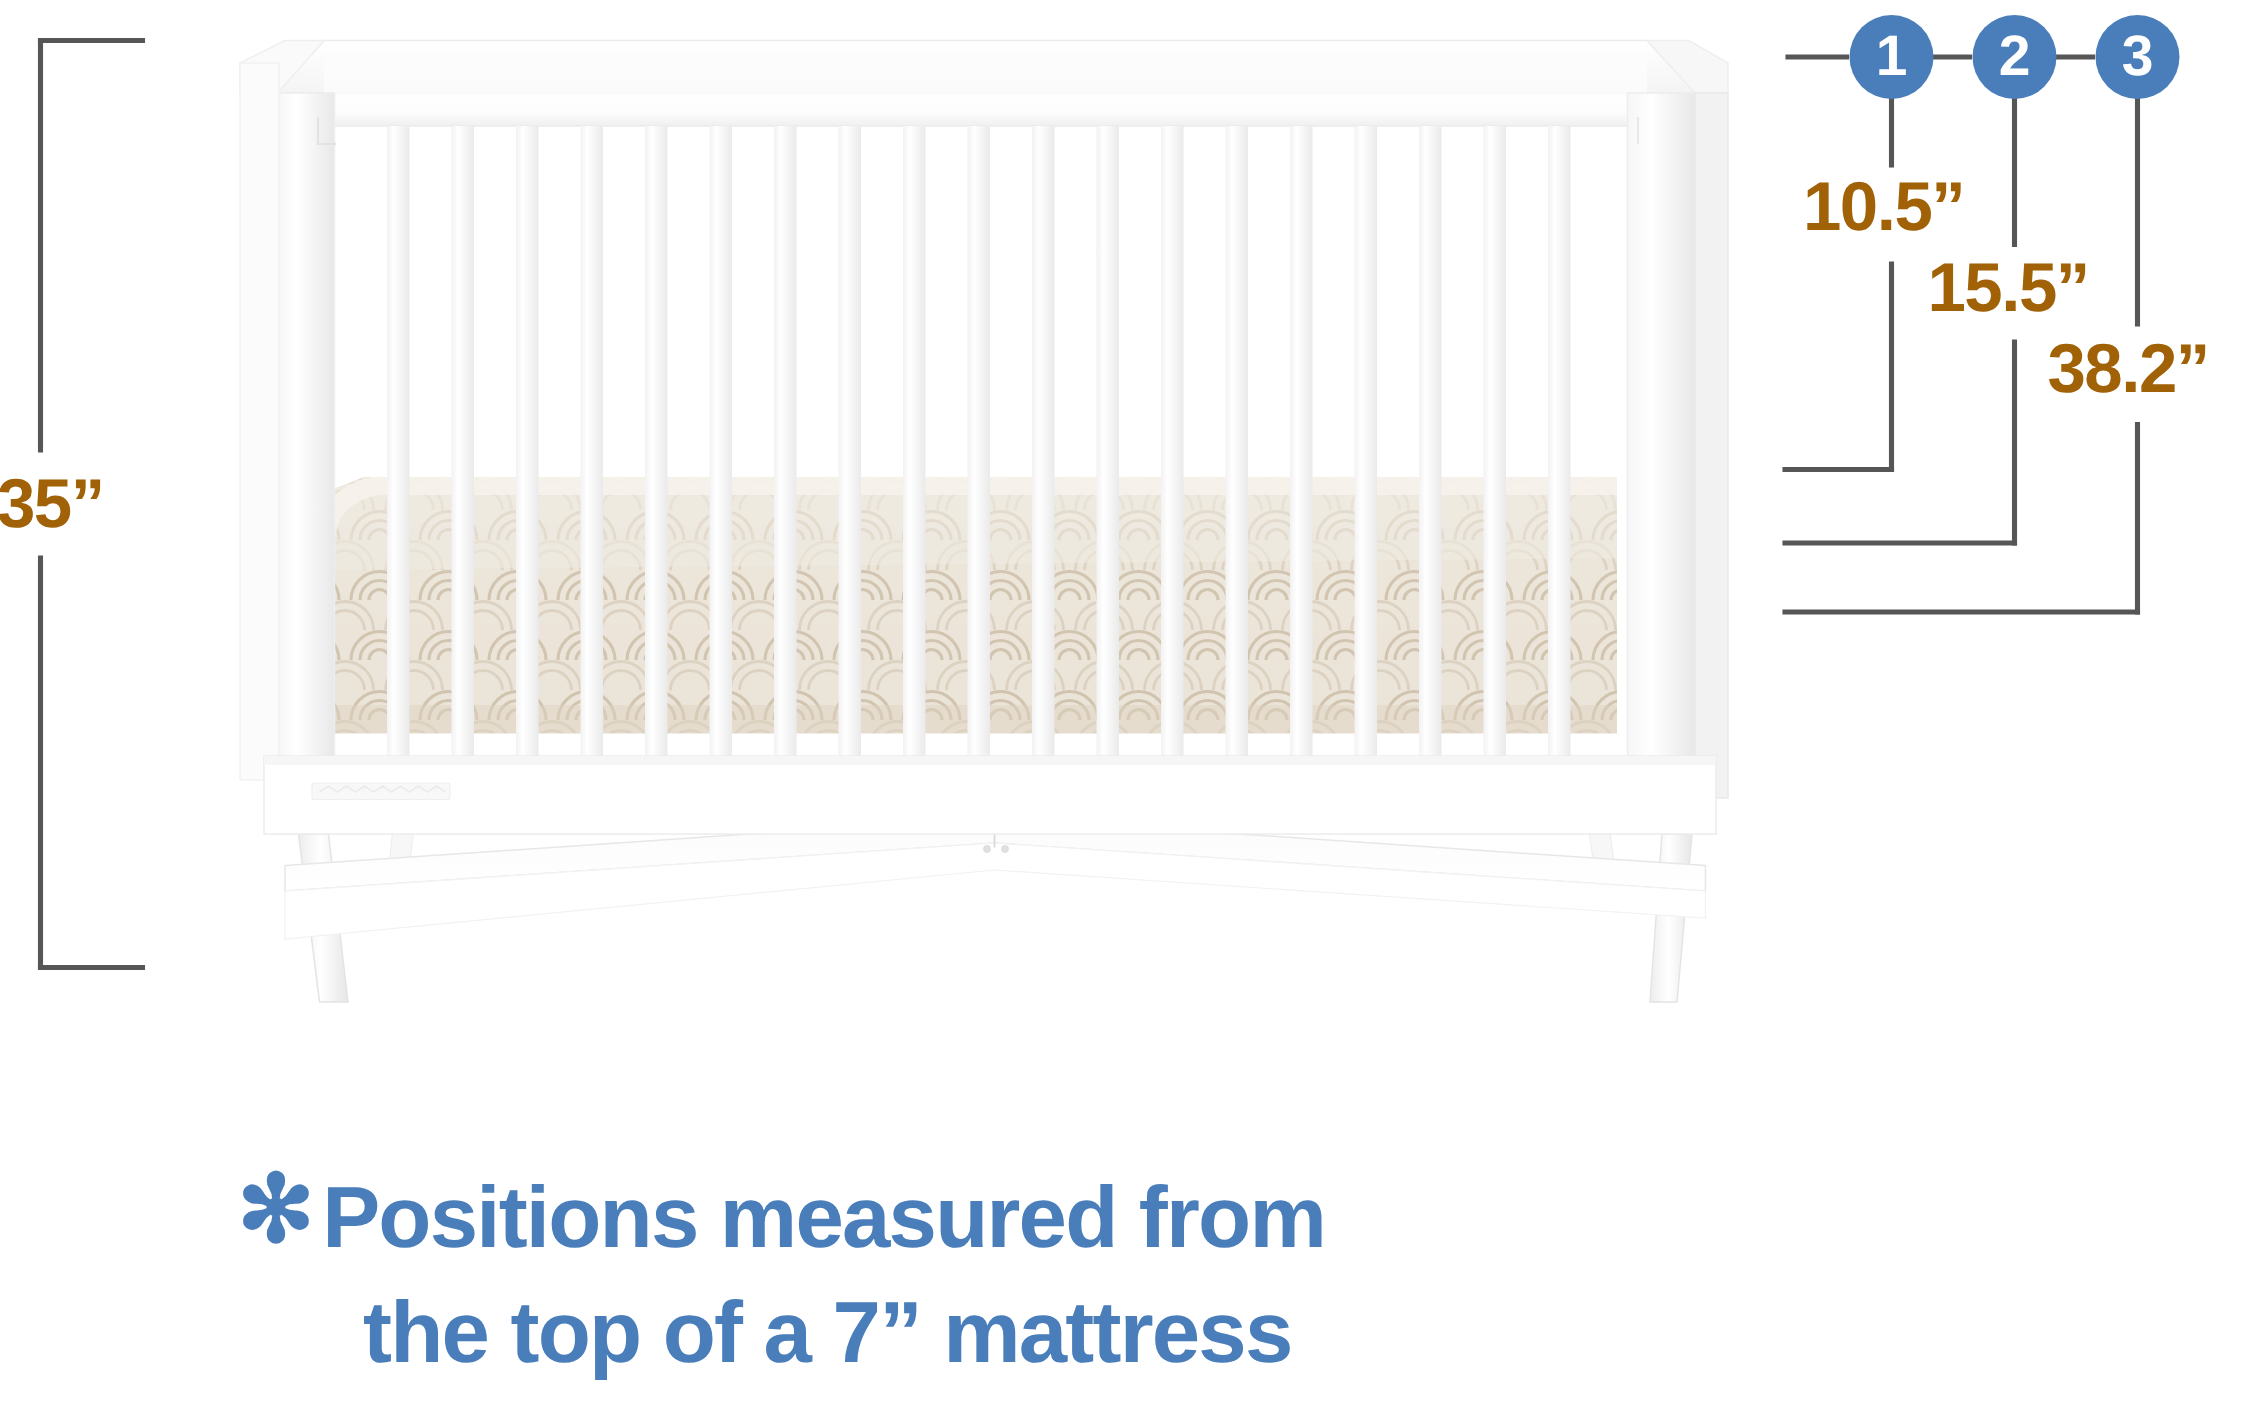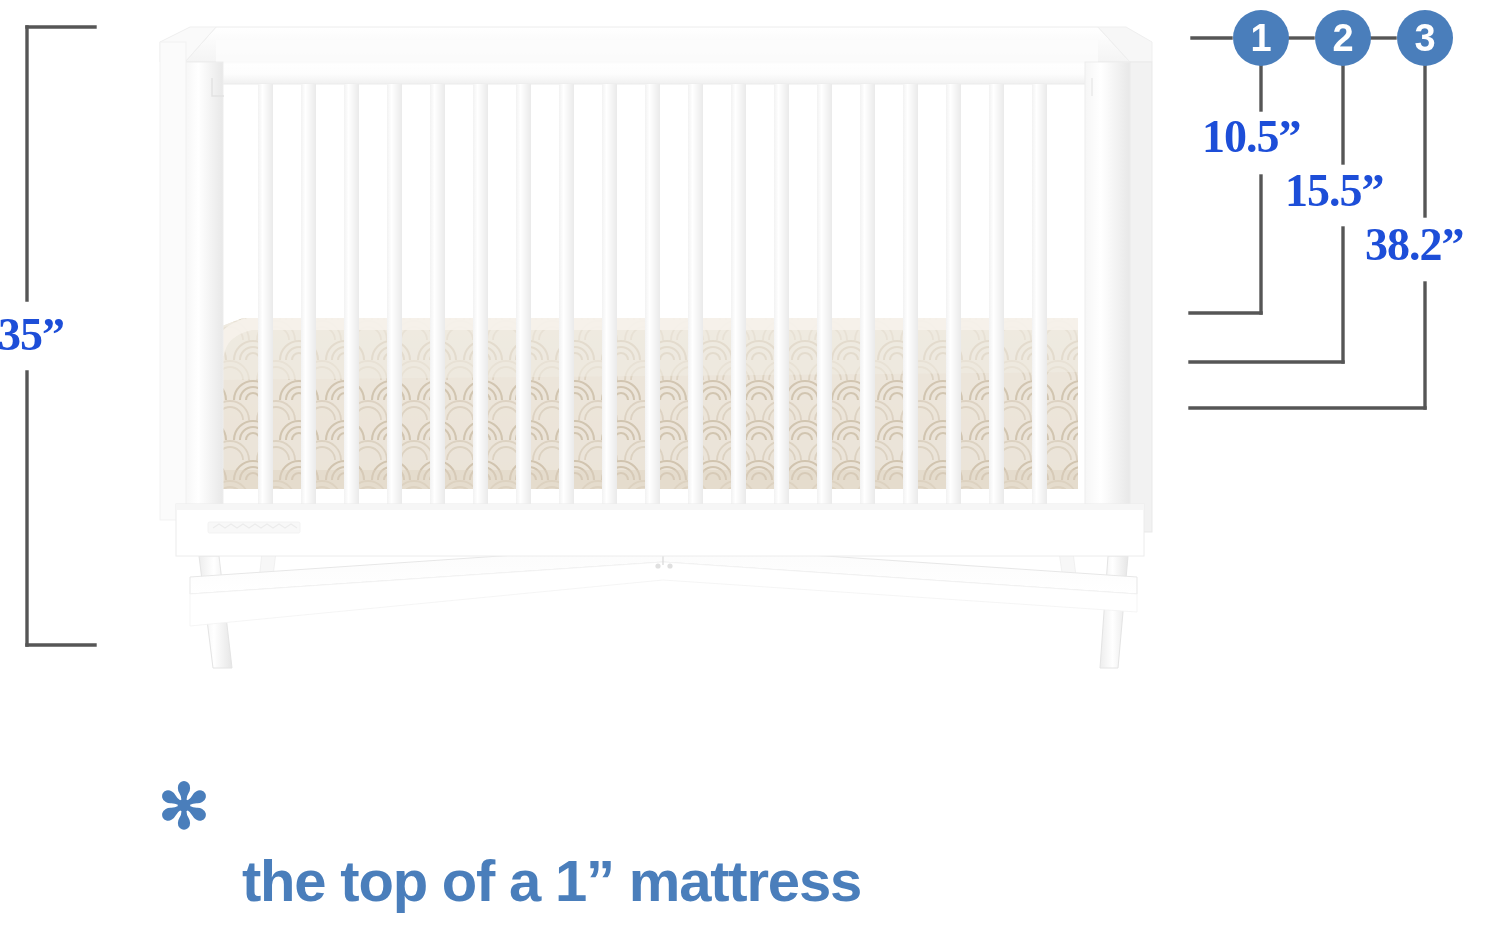--- a/index.html
+++ b/index.html
@@ -21,22 +21,22 @@
   #stage svg.layer {
     position: absolute;
     top: 0;
     left: 0;
     width: 1500px;
     height: 939px;
   }
   .txt {
     position: absolute;
     white-space: pre;
-    color: #1d4ed8;
-    font-family: Liberation Serif, serif;
+    color: #a16207;
+    font-family: Liberation Sans, sans-serif;
     font-weight: bold;
     line-height: 1;
   }
   .dim-label {
     font-size: 46px;
     letter-spacing: -1px;
   }
   .height-label {
     font-size: 46px;
     letter-spacing: -1px;
@@ -234,17 +234,18 @@
   <div class="circle-num" style="left:1315px; top:10px;">2</div>
   <div class="circle-num" style="left:1397px; top:10px;">3</div>
 
   <div class="txt dim-label" style="left:1202px; top:114px;">10.5”</div>
   <div class="txt dim-label" style="left:1285px; top:168px;text-align:center;">15.5”</div>
   <div class="txt dim-label" style="left:1365px; top:222px;">38.2”</div>
 
   <div style="position:absolute; left:158px; top:778px; width:1030px;">
     <div class="caption" style="display:flex; align-items:flex-start;">
       <span style="font-size:62px; line-height:0.95; margin-right:6px;">✻</span>
+      <span>Positions measured from</span>
     </div>
-    <div class="caption" style="margin-left:84px; margin-top:10px;">the top of a 1” mattress</div>
+    <div class="caption" style="margin-left:84px; margin-top:10px;">the top of a 7” mattress</div>
   </div>
 
 </div>
 
 </body></html>

